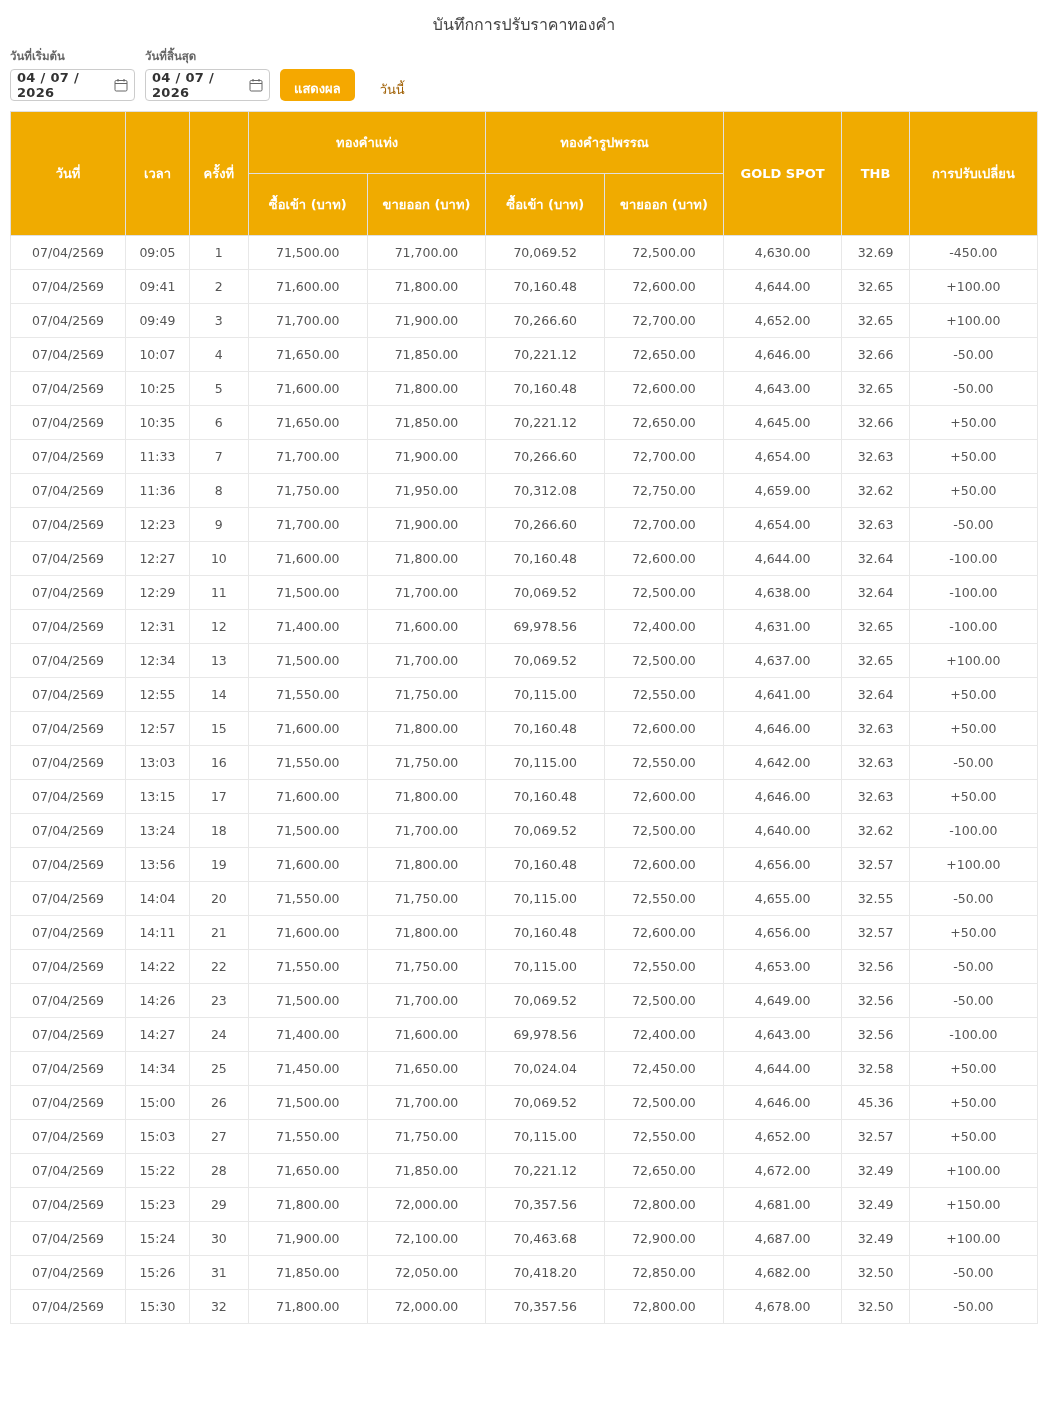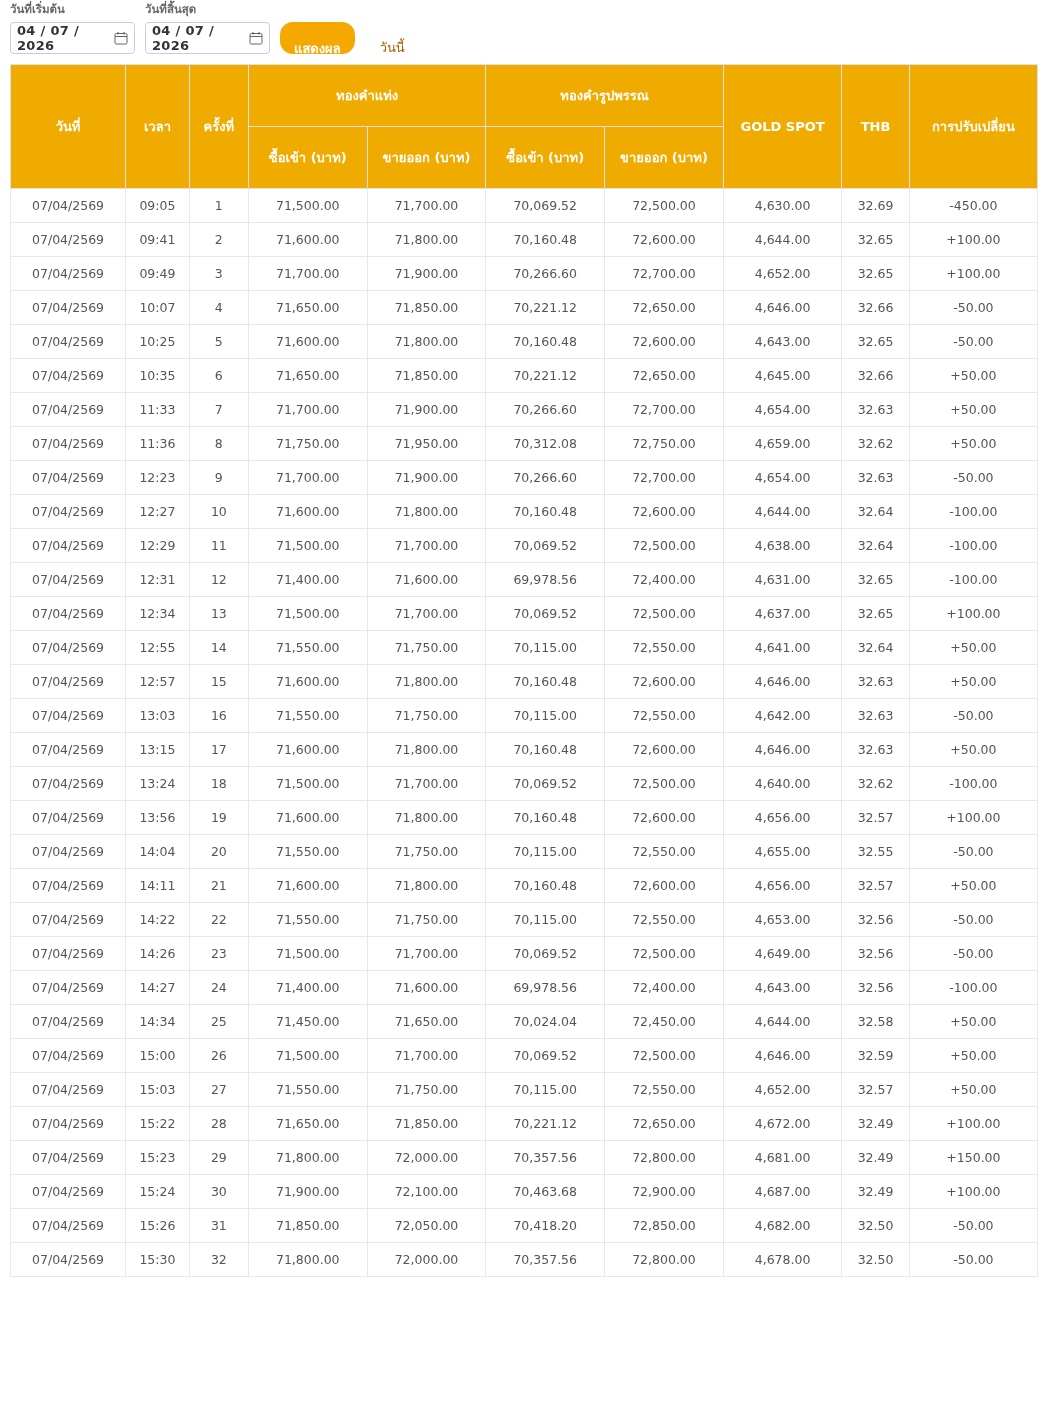--- a/index.html
+++ b/index.html
@@ -51,23 +51,23 @@
     align-items: center;
     justify-content: space-between;
     font-family: "DejaVu Sans", "Liberation Sans", sans-serif;
   }
   .date-text { letter-spacing: 0.3px; }
   .cal-icon { width: 14px; height: 14px; display: inline-block; position: relative; }
   .cal-icon svg { display: block; }
   .btn {
     height: 32px;
     border: none;
-    border-radius: 13px;
+    border-radius: 5px;
     font-size: 13px;
-    padding: 16px 14px;
+    padding: 9px 14px;
     cursor: pointer;
     font-family: Liberation Serif, serif;
   }
   .btn-primary {
     background: #f5a800;
     color: #fff;
     font-weight: bold;
   }
   .btn-plain {
     background: #fff;
@@ -106,20 +106,21 @@
   .col-price { width: 120px; }
   .col-spot { width: 120px; }
   .col-thb { width: 68px; }
   .col-chg { width: 130px; }
 </style>
 </head>
 <body>
 
 <div class="page">
 
+  <div class="page-title">บันทึกการปรับราคาทองคำ</div>
 
   <div class="filter-bar">
     <div class="field-group">
       <span class="field-label">วันที่เริ่มต้น</span>
       <div class="date-input">
         <span class="date-text">04 / 07 / 2026</span>
         <span class="cal-icon">
           <svg width="14" height="14" viewBox="0 0 14 14">
             <rect x="1" y="2.5" width="12" height="10.5" rx="1.2" fill="none" stroke="#666" stroke-width="1"></rect>
             <line x1="1" y1="5.5" x2="13" y2="5.5" stroke="#666" stroke-width="1"></line>
@@ -471,21 +472,21 @@
         </tr>
         <tr>
           <td class="num col-date">07/04/2569</td>
           <td class="num col-time">15:00</td>
           <td class="num col-no">26</td>
           <td class="num col-price">71,500.00</td>
           <td class="num col-price">71,700.00</td>
           <td class="num col-price">70,069.52</td>
           <td class="num col-price">72,500.00</td>
           <td class="num col-spot">4,646.00</td>
-          <td class="num col-thb">32.59</td>
+          <td class="num col-thb">45.36</td>
           <td class="col-chg chg-up">+50.00</td>
         </tr>
         <tr>
           <td class="num col-date">07/04/2569</td>
           <td class="num col-time">15:03</td>
           <td class="num col-no">27</td>
           <td class="num col-price">71,550.00</td>
           <td class="num col-price">71,750.00</td>
           <td class="num col-price">70,115.00</td>
           <td class="num col-price">72,550.00</td>

